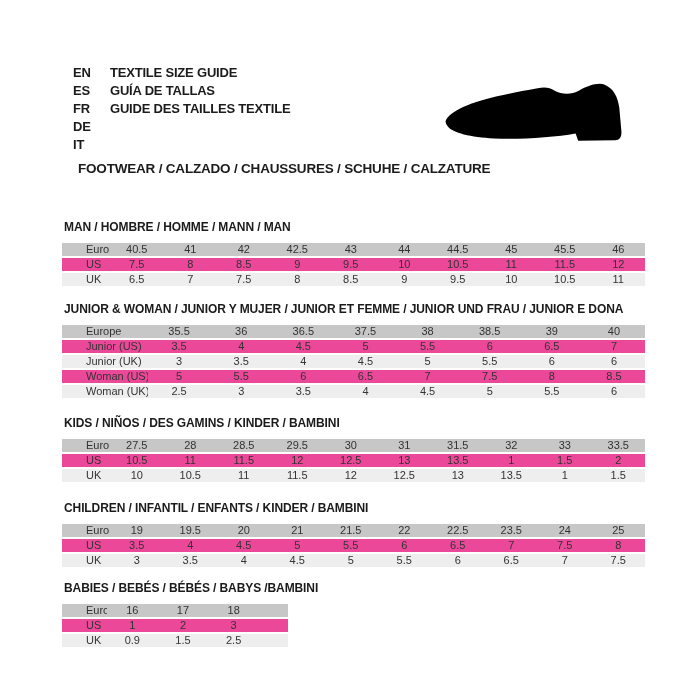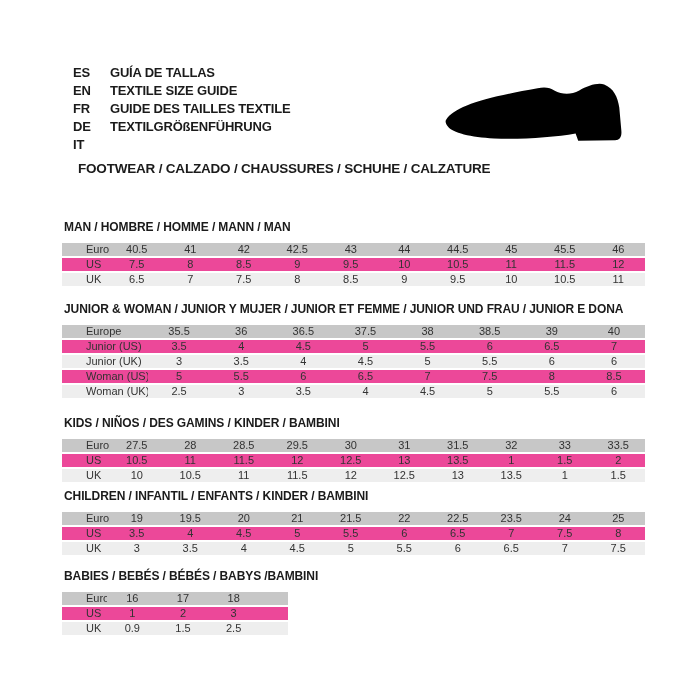--- a/index.html
+++ b/index.html
@@ -53,21 +53,21 @@
 
   
   .sections {
     position: absolute;
     left: 62px;
     top: 221px;
     width: 583px;
   }
   .section:nth-of-type(2) { margin-top: 15px; }
   .section:nth-of-type(3) { margin-top: 17px; }
-  .section:nth-of-type(4) { margin-top: 6px; }
+  .section:nth-of-type(4) { margin-top: 18px; }
   .section:nth-of-type(5) { margin-top: 13px; }
 
   .tbl-title {
     font-size: 12px;
     font-weight: bold;
     letter-spacing: -0.1px;
     line-height: 13px;
     height: 13px;
     margin-bottom: 9px;
     margin-left: 2px;
@@ -98,34 +98,33 @@
   tr.row-white  td { background: #ec4899; }
   tr.row-alt    td { background: var(--alt-row-bg, #eeeeee); }
 </style>
 </head>
 <body>
 
 <div class="page">
 
   <div class="langs" id="langs">
       <div class="lang-row">
+        <span class="lang-code">EN</span>
+        <span class="lang-text">TEXTILE SIZE GUIDE</span>
+      </div>
+      <div class="lang-row">
         <span class="lang-code">ES</span>
         <span class="lang-text">GUÍA DE TALLAS</span>
-      </div>
-      <div class="lang-row">
-        <span class="lang-code">EN</span>
-        <span class="lang-text">TEXTILE SIZE GUIDE</span>
       </div>
       <div class="lang-row">
         <span class="lang-code">FR</span>
         <span class="lang-text">GUIDE DES TAILLES TEXTILE</span>
       </div>
       <div class="lang-row">
         <span class="lang-code">DE</span>
-        <span class="lang-text">TEXTILGRÖßENFÜHRUNG</span>
       </div>
       <div class="lang-row">
         <span class="lang-code">IT</span>
       </div>
     </div>
 
   <svg class="shoe" viewBox="0 0 350 116" preserveAspectRatio="none" aria-hidden="true">
     <path d="M6,72
              C22,48 78,32 182,15
              C196,12 206,14 214,19

